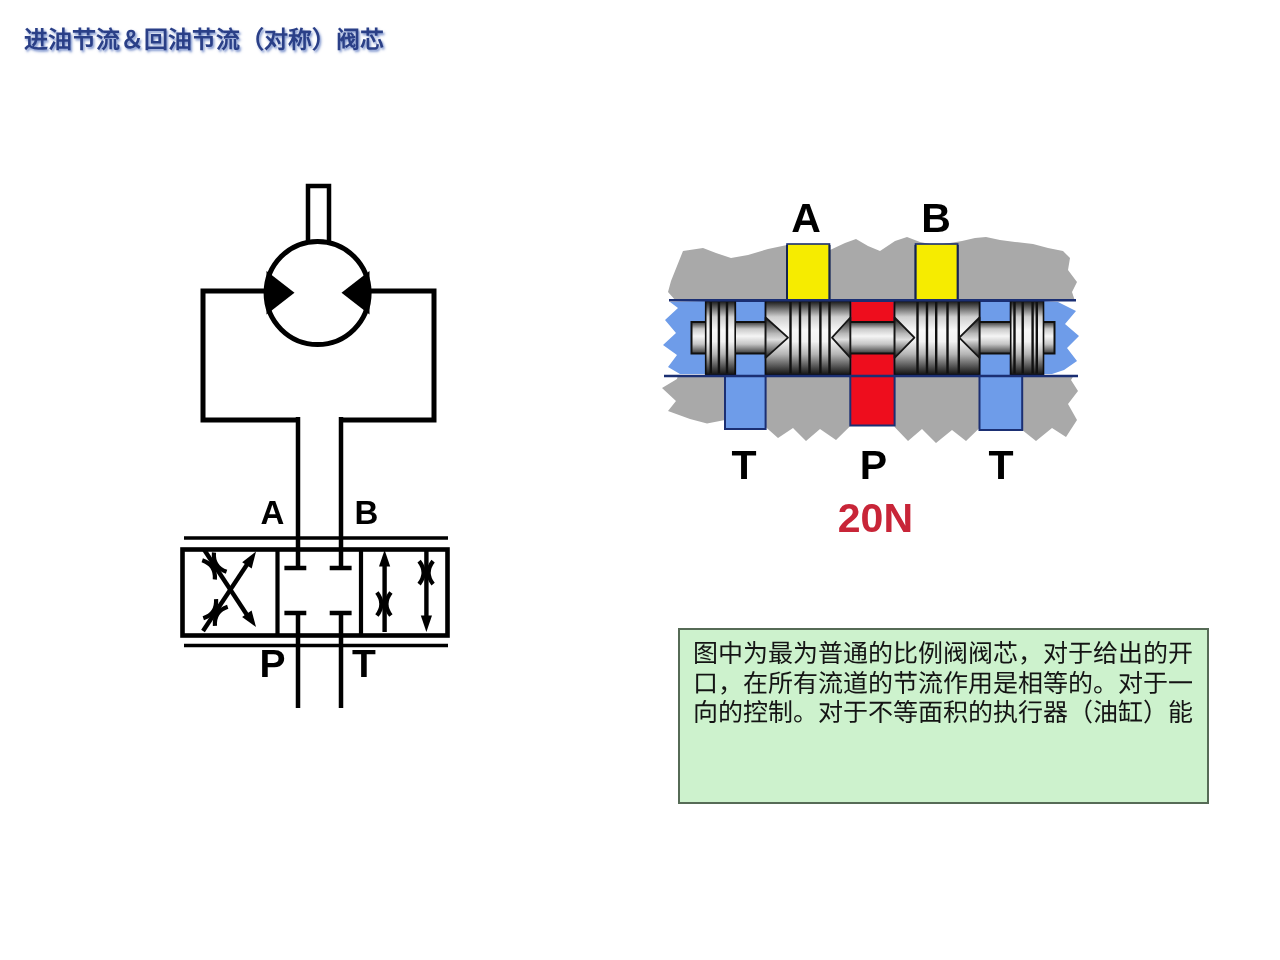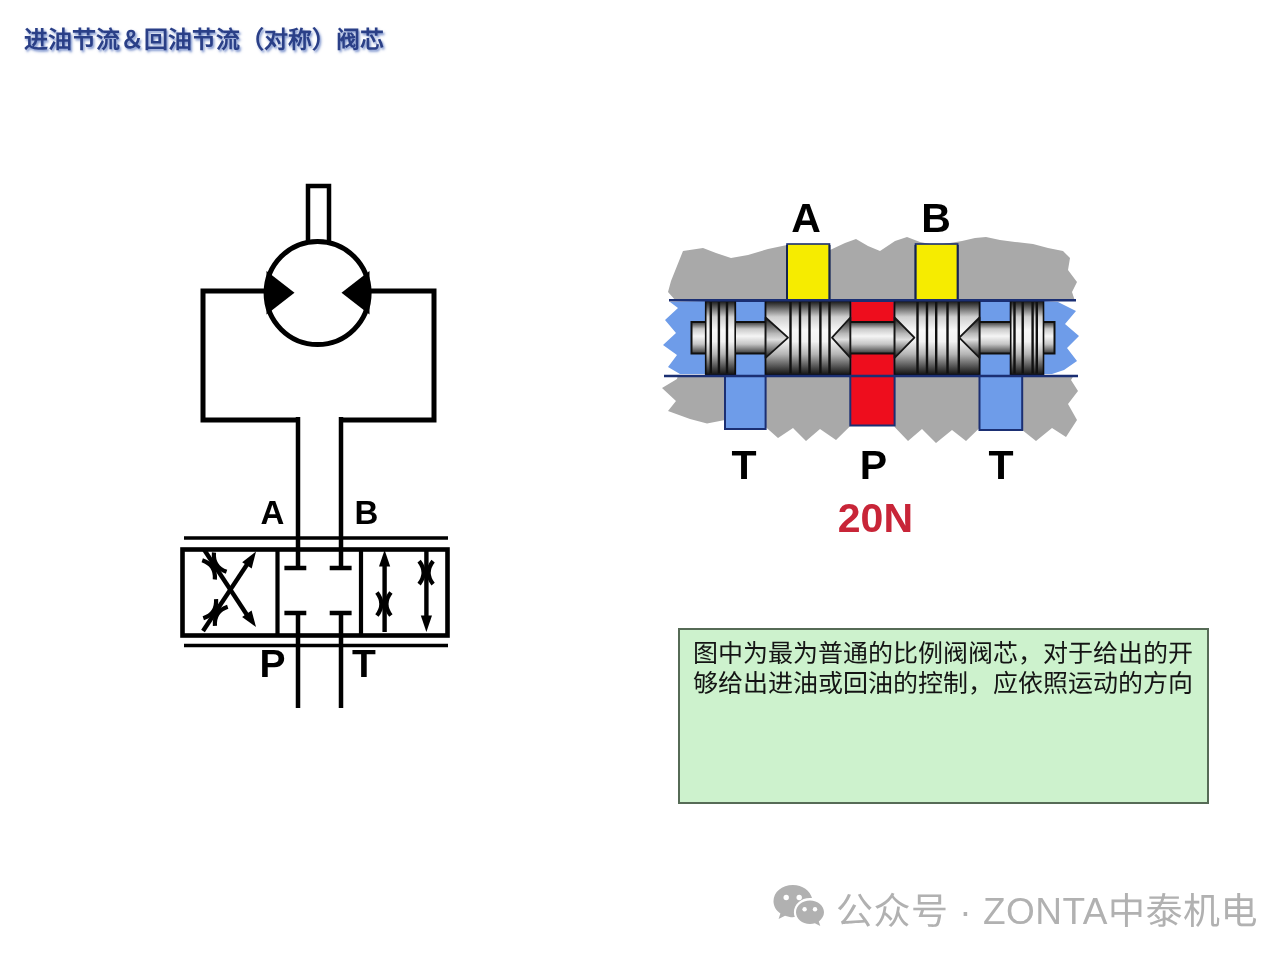--- a/index.html
+++ b/index.html
@@ -180,32 +180,18 @@
     <text class="lbl lbl-port" x="806" y="231.5" text-anchor="middle">A</text>
     <text class="lbl lbl-port" x="936" y="231.5" text-anchor="middle">B</text>
     <text class="lbl lbl-port" x="744" y="478.7" text-anchor="middle">T</text>
     <text class="lbl lbl-port" x="873.5" y="478.7" text-anchor="middle">P</text>
     <text class="lbl lbl-port" x="1001" y="478.7" text-anchor="middle">T</text>
     <text class="lbl lbl-force" x="875.4" y="532" text-anchor="middle">20N</text>
   </svg>
 
   <div class="note">
     <div>图中为最为普通的比例阀阀芯，对于给出的开</div>
-    <div>够给出进油或回油的控制，应依照运动的方向</div>
+    <div>口，在所有流道的节流作用是相等的。对于一</div>
+    <div>向的控制。对于不等面积的执行器（油缸）能</div>
   </div>
 
-  <div class="watermark">
-    <svg width="54" height="50" viewBox="0 0 54 50">
-      <g fill="var(--watermark-gray)">
-        <path d="M21 2 C9.8 2 1.5 9.2 1.5 18.2 C1.5 23.2 4.2 27.5 8.4 30.4 L6.6 36 L13 32.7 C15.4 33.6 18.1 34.2 21 34.2 C21.6 34.2 22.2 34.2 22.8 34.1 C22.2 32.6 21.9 31 21.9 29.3 C21.9 21.4 29 15 37.8 15 C38.6 15 39.3 15 40 15.1 C38.3 7.6 30.4 2 21 2 Z"></path>
-        <path d="M38 17.5 C29.9 17.5 24 22.9 24 29.3 C24 35.7 29.9 41.1 38 41.1 C39.7 41.1 41.4 40.8 42.9 40.3 L48.3 43 L46.8 38.4 C49.9 36.2 52 32.9 52 29.3 C52 22.9 45.9 17.5 38 17.5 Z"></path>
-      </g>
-      <g fill="#ffffff">
-        <circle cx="14.2" cy="14.5" r="2.7"></circle>
-        <circle cx="27.2" cy="14.5" r="2.7"></circle>
-        <circle cx="32.6" cy="26.3" r="2.2"></circle>
-        <circle cx="43" cy="26.3" r="2.2"></circle>
-      </g>
-    </svg>
-    <span class="wm-text">公众号 · ZONTA中泰机电</span>
-  </div>
 
 </div>
 
 </body></html>

